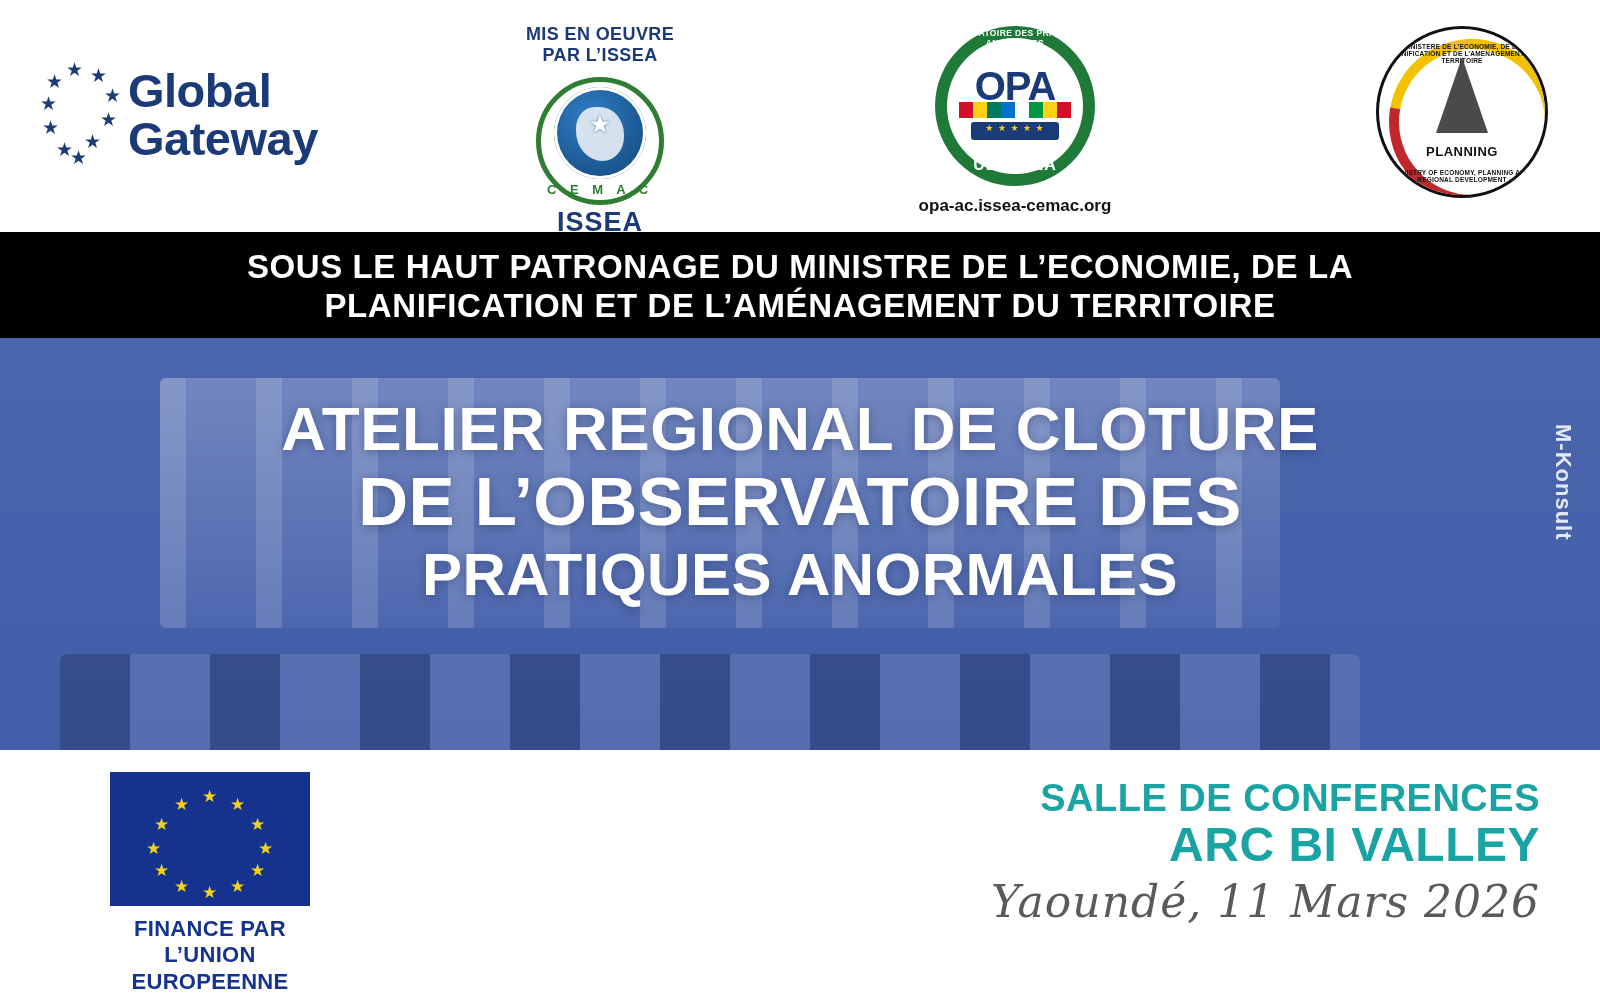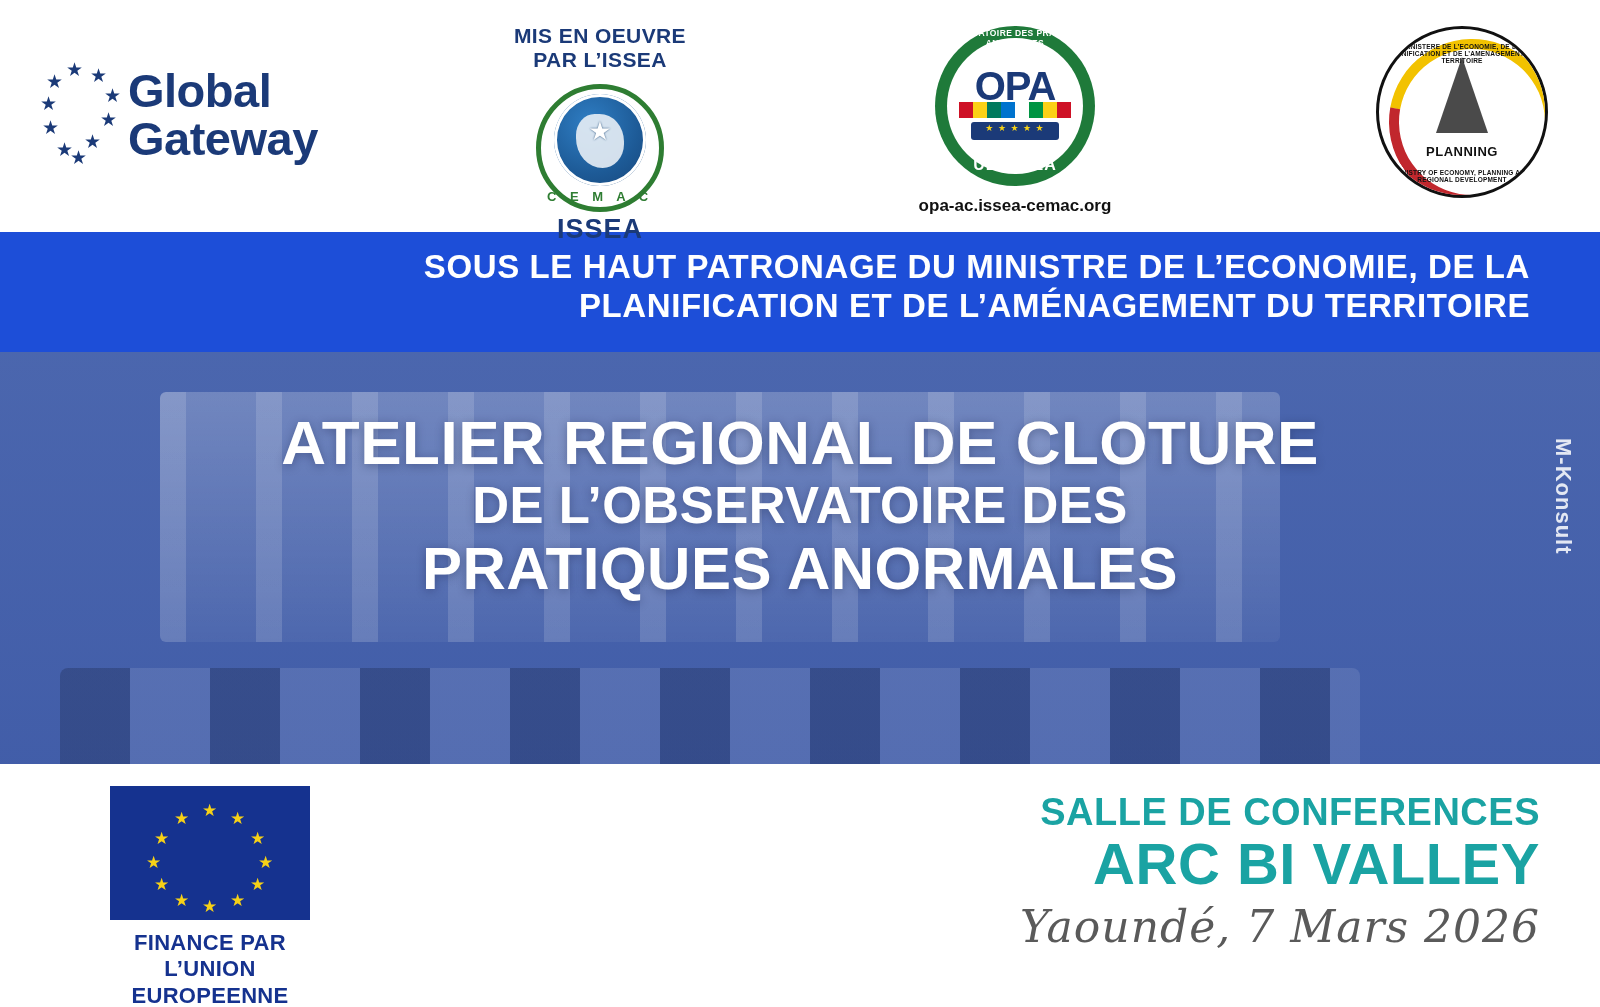--- a/index.html
+++ b/index.html
@@ -54,21 +54,21 @@
   
   .issea-block {
     position: absolute;
     left: 500px;
     top: 24px;
     width: 200px;
     text-align: center;
   }
   .issea-caption {
     color: #1b3a78;
-    font-size: 21px;
+    font-size: 18px;
     font-weight: bold;
     line-height: 1.15;
     letter-spacing: 0.4px;
   }
   .cemac-emblem {
     margin: 6px auto 0 auto;
     width: 140px;
     height: 140px;
     position: relative;
   }
@@ -304,26 +304,26 @@
     font-size: 6.5px;
     font-weight: bold;
     color: #111111;
     letter-spacing: .2px;
   }
   .minepat-ring-top { top: 14px; }
   .minepat-ring-bottom { bottom: 12px; }
 
   
   .green-band {
-    background: #1d4ed8;
+    background: #000000;
     color: #ffffff;
-    text-align: right;
+    text-align: center;
     padding: 16px 70px 18px 70px;
     box-sizing: border-box;
-    height: 120px;
+    height: 106px;
   }
   .green-band .line {
     font-size: 33px;
     font-weight: bold;
     letter-spacing: .6px;
     line-height: 1.18;
   }
 
   
   .hero {
@@ -366,21 +366,21 @@
     position: absolute;
     left: 0; right: 0;
     top: 56px;
     text-align: center;
     color: #ffffff;
     font-weight: bold;
     letter-spacing: .5px;
     text-shadow: 0 2px 10px rgba(20,30,70,.35);
   }
   .hero-title .l1 { font-size: 62px; line-height: 1.12; }
-  .hero-title .l2 { font-size: 51px; line-height: 1.12; }
+  .hero-title .l2 { font-size: 69px; line-height: 1.12; }
   .hero-title .l3 { font-size: 60px; line-height: 1.12; }
 
   .watermark {
     position: absolute;
     right: 24px;
     top: 86px;
     color: rgba(255,255,255,.85);
     font-size: 22px;
     font-weight: 600;
     letter-spacing: 1px;
@@ -430,21 +430,21 @@
   }
   .venue .v1 {
     color: #1aa3a3;
     font-size: 38px;
     font-weight: bold;
     letter-spacing: .5px;
     line-height: 1.1;
   }
   .venue .v2 {
     color: #1aa3a3;
-    font-size: 58px;
+    font-size: 48px;
     font-weight: bold;
     letter-spacing: .5px;
     line-height: 1.05;
     text-align: right;
   }
   .venue .v3 {
     margin-top: 6px;
     color: #5a5a5a;
     font-family: "DejaVu Serif", serif;
     font-style: italic;
@@ -562,15 +562,15 @@
     </div>
     <div class="eu-caption">
       <div>FINANCE PAR</div>
       <div>L’UNION EUROPEENNE</div>
     </div>
   </div>
 
   <div class="venue">
     <div class="v1">SALLE DE CONFERENCES</div>
     <div class="v2">ARC BI VALLEY</div>
-    <div class="v3">Yaoundé, 7 Mars 2026</div>
+    <div class="v3">Yaoundé, 11 Mars 2026</div>
   </div>
 </div>
 
 </body></html>

